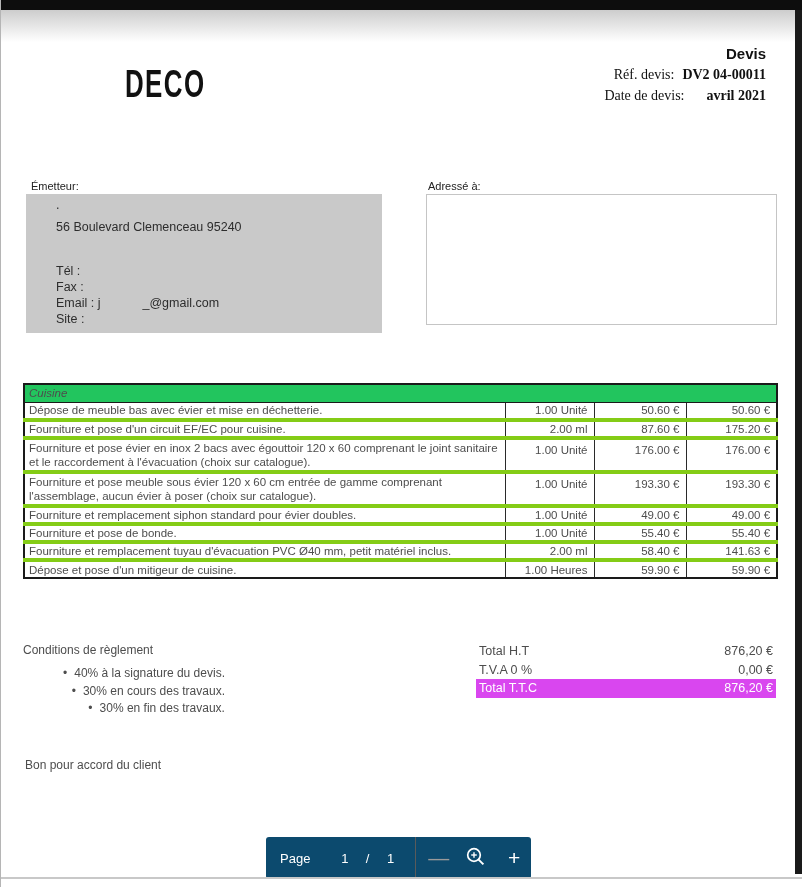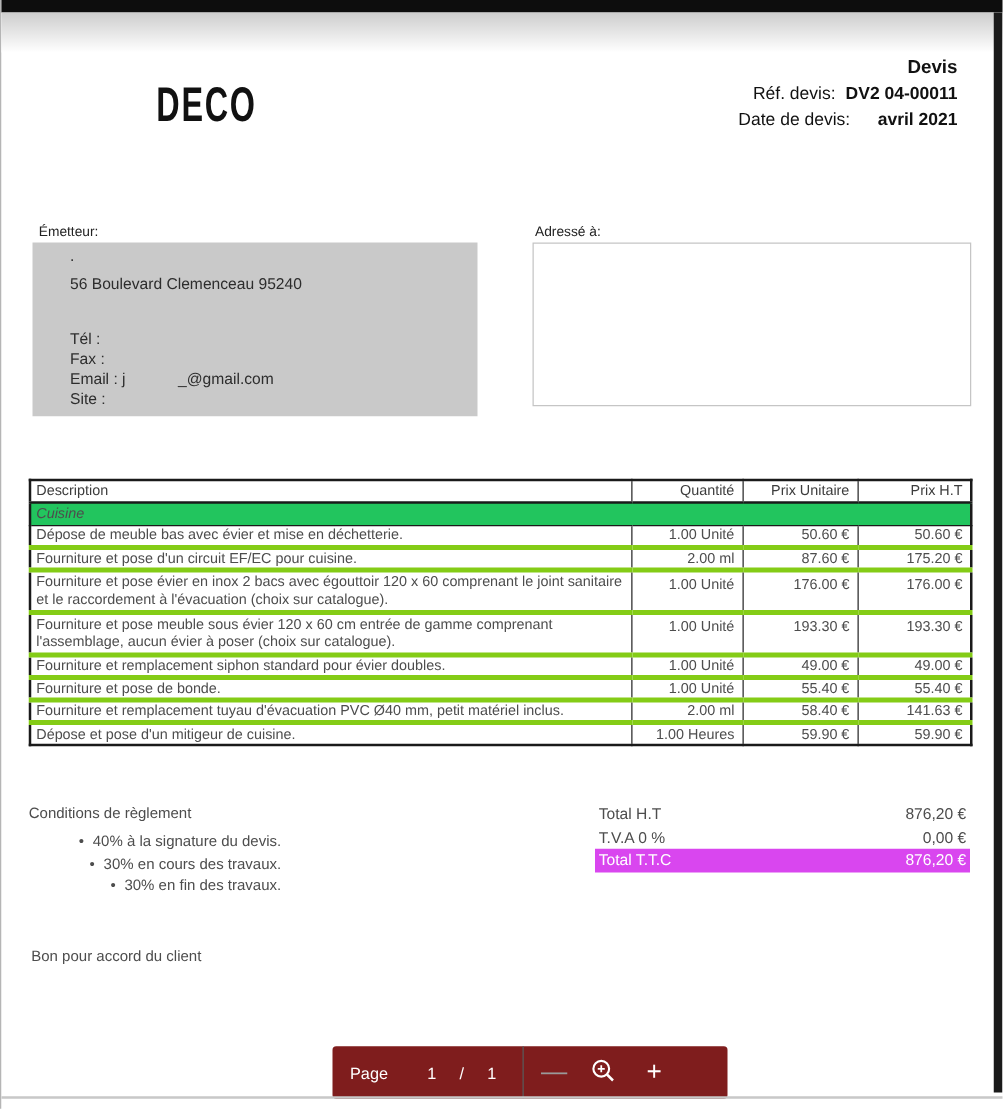--- a/index.html
+++ b/index.html
@@ -12,21 +12,21 @@
   .topgrad { position:absolute; left:0; top:10px; width:802px; height:32px;
     background:linear-gradient(to bottom,#cdcdcd 0%,#ffffff 100%); }
   .rightbar { position:absolute; left:794px; top:10px; width:7px; height:864px; background:#1a1a1a; }
   .bottomline { position:absolute; left:0; top:877px; width:802px; height:2px; background:#c8c8c8; }
 
   
   .logo { position:absolute; left:124px; top:62px; font-size:37px; font-weight:bold;
     color:#111; letter-spacing:2px; transform:scaleX(0.70) scaleY(1.05); transform-origin:left top; }
   .devis-block { position:absolute; right:36px; top:44px; text-align:right; color:#111; }
   .devis-title { font-size:15px; font-weight:bold; line-height:20px; }
-  .devis-line { font-size:14px; line-height:21px; }
+  .devis-line { font-size:14px; line-height:21px;font-family:Liberation Serif, serif; }
   .devis-line b { font-weight:bold; }
   .gap-sm { display:inline-block; width:8px; }
   .gap-md { display:inline-block; width:22px; }
 
   
   .addr-label { position:absolute; font-size:11px; color:#222; }
   .sender-label { left:30px; top:180px; }
   .recipient-label { left:427px; top:180px; }
   .sender-box { position:absolute; left:25px; top:194px; width:356px; height:139px; background:#c9c9c9; }
   .sender-box .ln { position:absolute; left:30px; font-size:12.5px; color:#2d2d2d; white-space:nowrap; }
@@ -51,22 +51,22 @@
   .cond-title { position:absolute; left:22px; top:643px; font-size:12px; color:#4d4d4d; }
   .cond-list { position:absolute; left:62px; top:665px; font-size:12px; color:#4d4d4d; list-style:none; }
   .cond-list li { line-height:17.5px;text-align:right; }
   .cond-list li::before { content:"\2022"; margin-right:7px; }
   .totals { position:absolute; left:475px; top:642px; width:300px; font-size:12.5px; color:#4d4d4d; }
   .totals .trow { display:flex; justify-content:space-between; height:18.5px; align-items:center; padding:0 3px; }
   .totals .trow.highlight { background:#d946ef; color:#ffffff; }
   .approval { position:absolute; left:24px; top:758px; font-size:12px; color:#4d4d4d; }
 
   
-  .toolbar { position:absolute; left:265px; top:837px; width:316px; height:42px;
-    background:#7f1d1d; border-radius:3px; display:flex; align-items:center; color:#fff; }
+  .toolbar { position:absolute; left:265px; top:837px; width:265px; height:42px;
+    background:#0c4a6e; border-radius:3px; display:flex; align-items:center; color:#fff; }
   .toolbar .pageword { font-size:13px; margin-left:14px; }
   .toolbar .pgnum { font-size:13px; width:18px; text-align:center; }
   .toolbar .pg1 { margin-left:26px; }
   .toolbar .slash { font-size:13px; width:18px; text-align:center; margin-left:6px; }
   .toolbar .pg2 { margin-left:6px; }
   .toolbar .divider { width:1px; height:42px; background:#5a5a5a; margin-left:16px; }
   .tbtn { width:36px; height:36px; display:flex; align-items:center; justify-content:center;
     background:none; border:none; cursor:pointer; }
   .zoom-out { color:#9a9a9a; font-size:21px; margin-left:6px; }
   .zoom-in { color:#ffffff; font-size:21px; margin-left:4px; }
@@ -106,26 +106,20 @@
   <div class="recipient-box"></div>
 
   <table class="qtable">
     <colgroup>
         <col style="width:481px">
         <col style="width:89px">
         <col style="width:92px">
         <col style="width:91px">
       </colgroup>
     <tbody>
-        <tr>
-      <th class="desc">Description</th>
-      <th class="num">Quantité</th>
-      <th class="num">Prix Unitaire</th>
-      <th class="num">Prix H.T</th>
-    </tr>
     <tr class="section">
       <td class="desc" colspan="4">Cuisine</td>
     </tr>
     <tr class="item first">
       <td class="desc">Dépose de meuble bas avec évier et mise en déchetterie.</td>
       <td class="num">1.00 Unité</td>
       <td class="num">50.60 €</td>
       <td class="num">50.60 €</td>
     </tr>
     <tr class="item">

